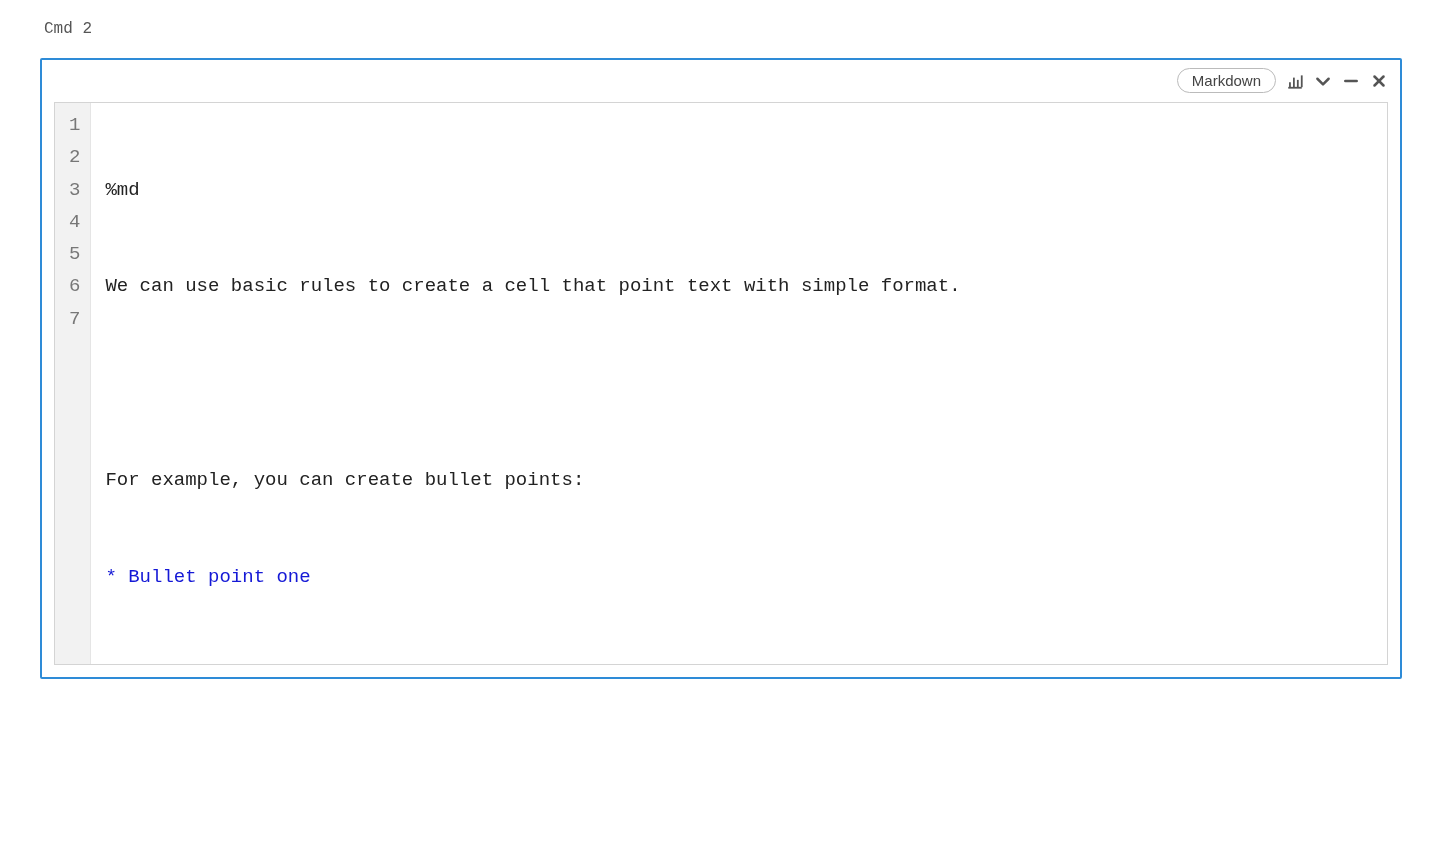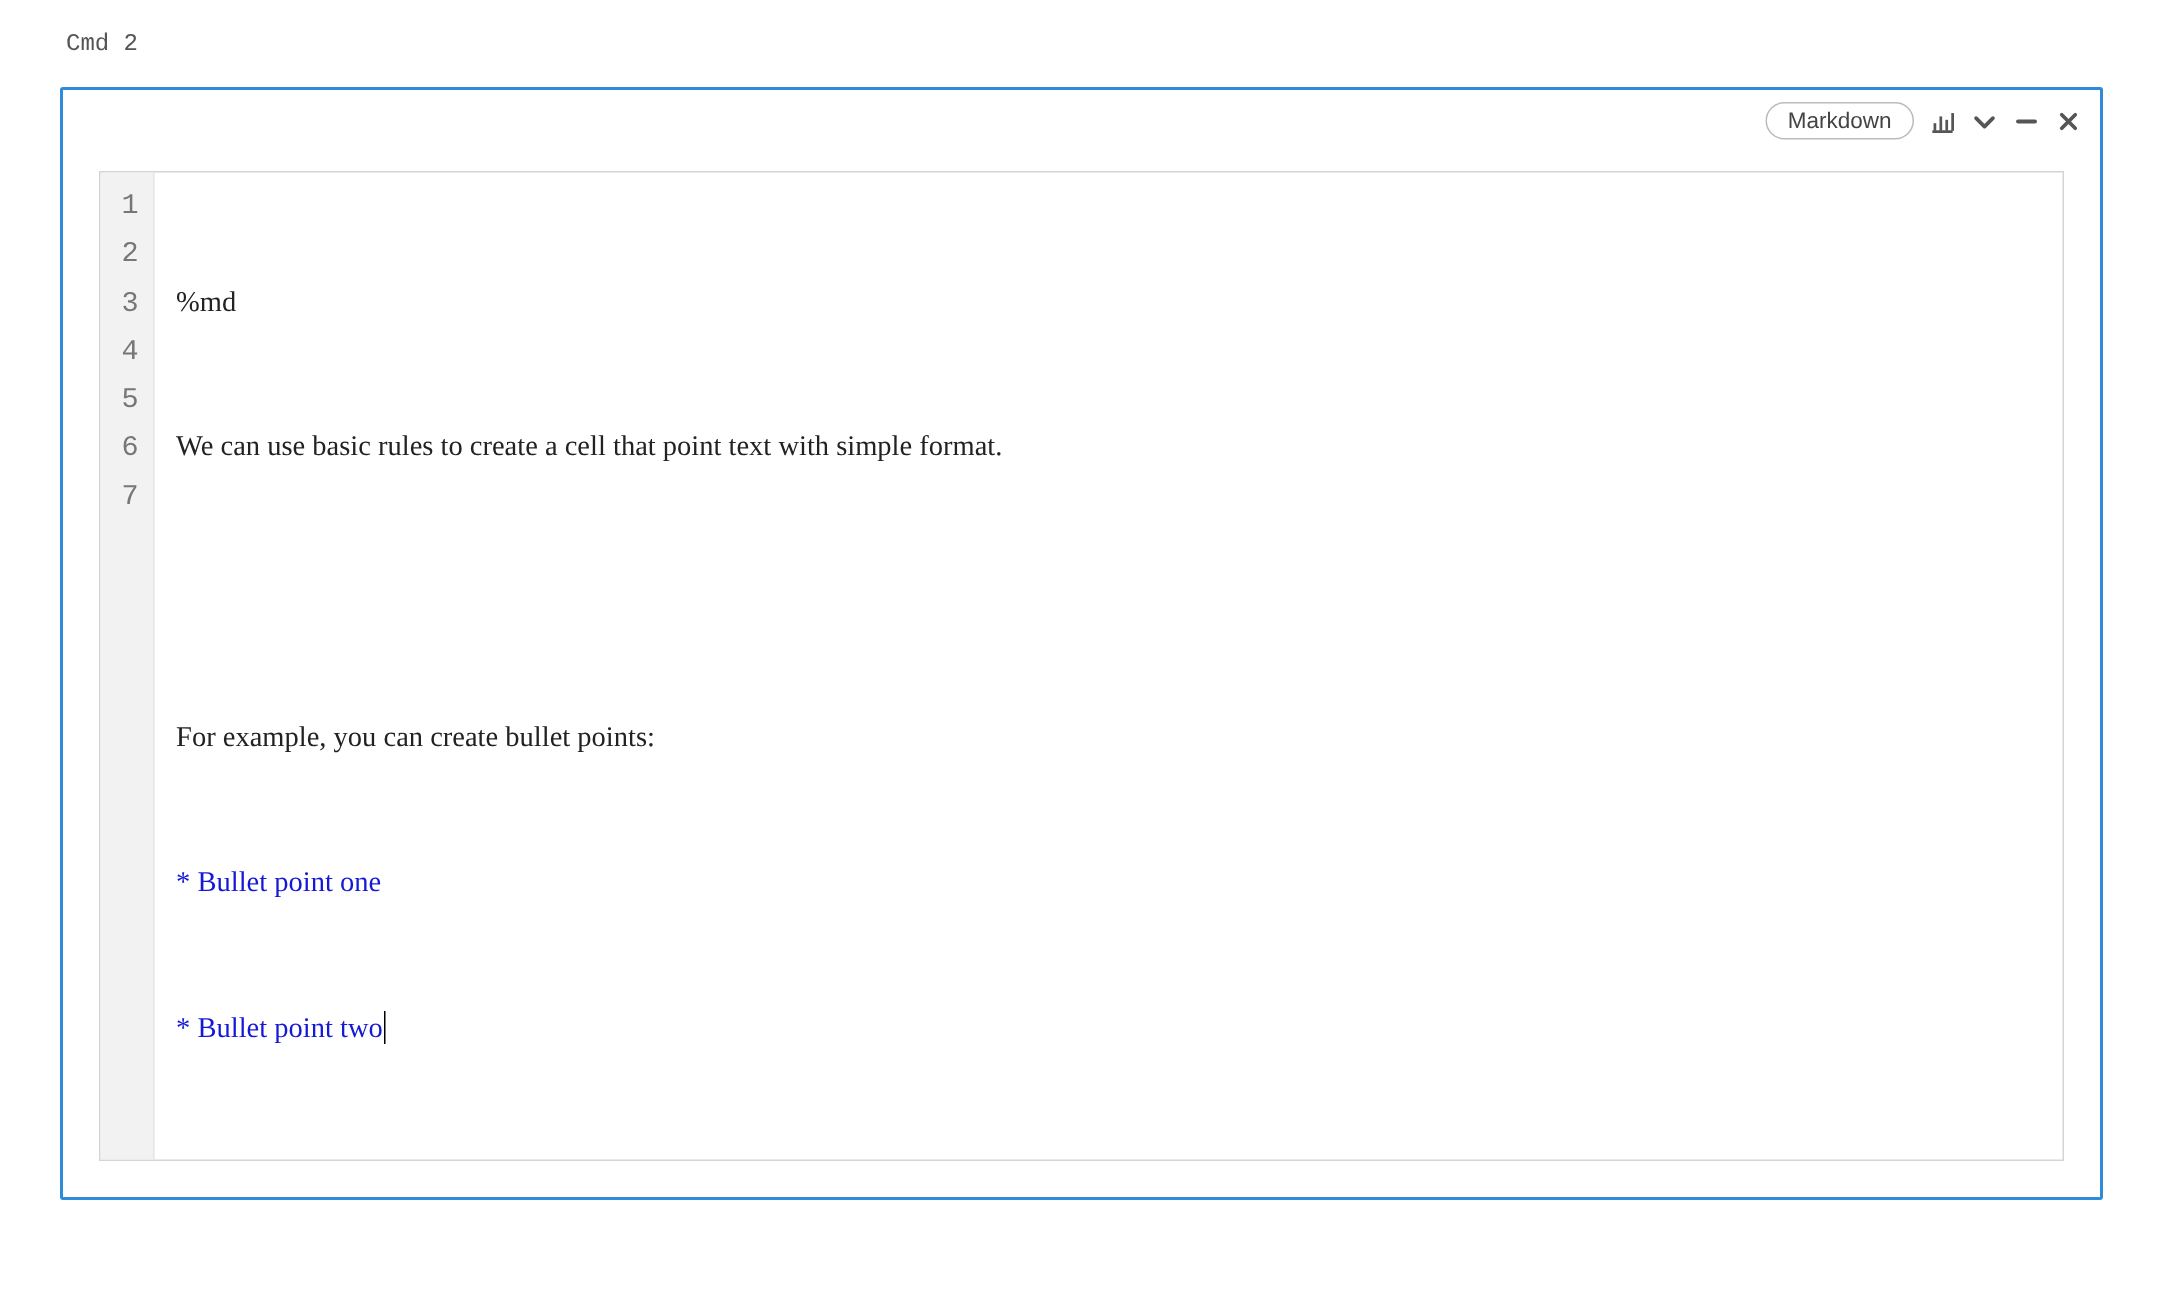--- a/index.html
+++ b/index.html
@@ -16,21 +16,21 @@
       font-size: 16px;
       color: #555;
       margin-bottom: 20px;
       margin-left: 4px;
     }
 
     
     .cell {
       border: 1px solid #ccc;
       border-radius: 2px;
-      padding: 24px;
+      padding: 12px;
       margin-bottom: 60px;
       position: relative;
     }
     .cell.selected {
       border: 2px solid #2e8bd7;
     }
 
     
     .cell-toolbar {
       position: absolute;
@@ -78,21 +78,21 @@
       user-select: none;
       border-right: 1px solid #e5e5e5;
     }
     .gutter div { min-height: 1.7em; }
     .code-lines {
       padding: 6px 14px;
       flex: 1;
       white-space: pre;
       color: #222;
     }
-    .code-lines .line { min-height: 1.7em; font-family: Liberation Serif, serif; }
+    .code-lines .line { min-height: 1.7em; }
     .md-heading { font-weight: bold; }
     .md-bullet { color: #1519d6; }
     .cursor-caret {
       display: inline-block;
       width: 1px;
       height: 1.15em;
       background: #000;
       vertical-align: text-bottom;
       margin-left: 1px;
     }
@@ -142,16 +142,15 @@
       <div>5</div>
       <div>6</div>
       <div>7</div>
     </div>
     <div class="code-lines">
       <div class="line">%md</div>
       <div class="line">We can use basic rules to create a cell that point text with simple format.</div>
       <div class="line"></div>
       <div class="line">For example, you can create bullet points:</div>
       <div class="line"><span class="md-bullet">* </span><span class="md-bullet">Bullet point one</span></div>
-      <div class="line"><span class="md-bullet">* </span><span class="md-bullet">Bullet point two</span><span class="cursor-caret"></span></div>
     </div>
   </div>
 </div>
 
 </body></html>

